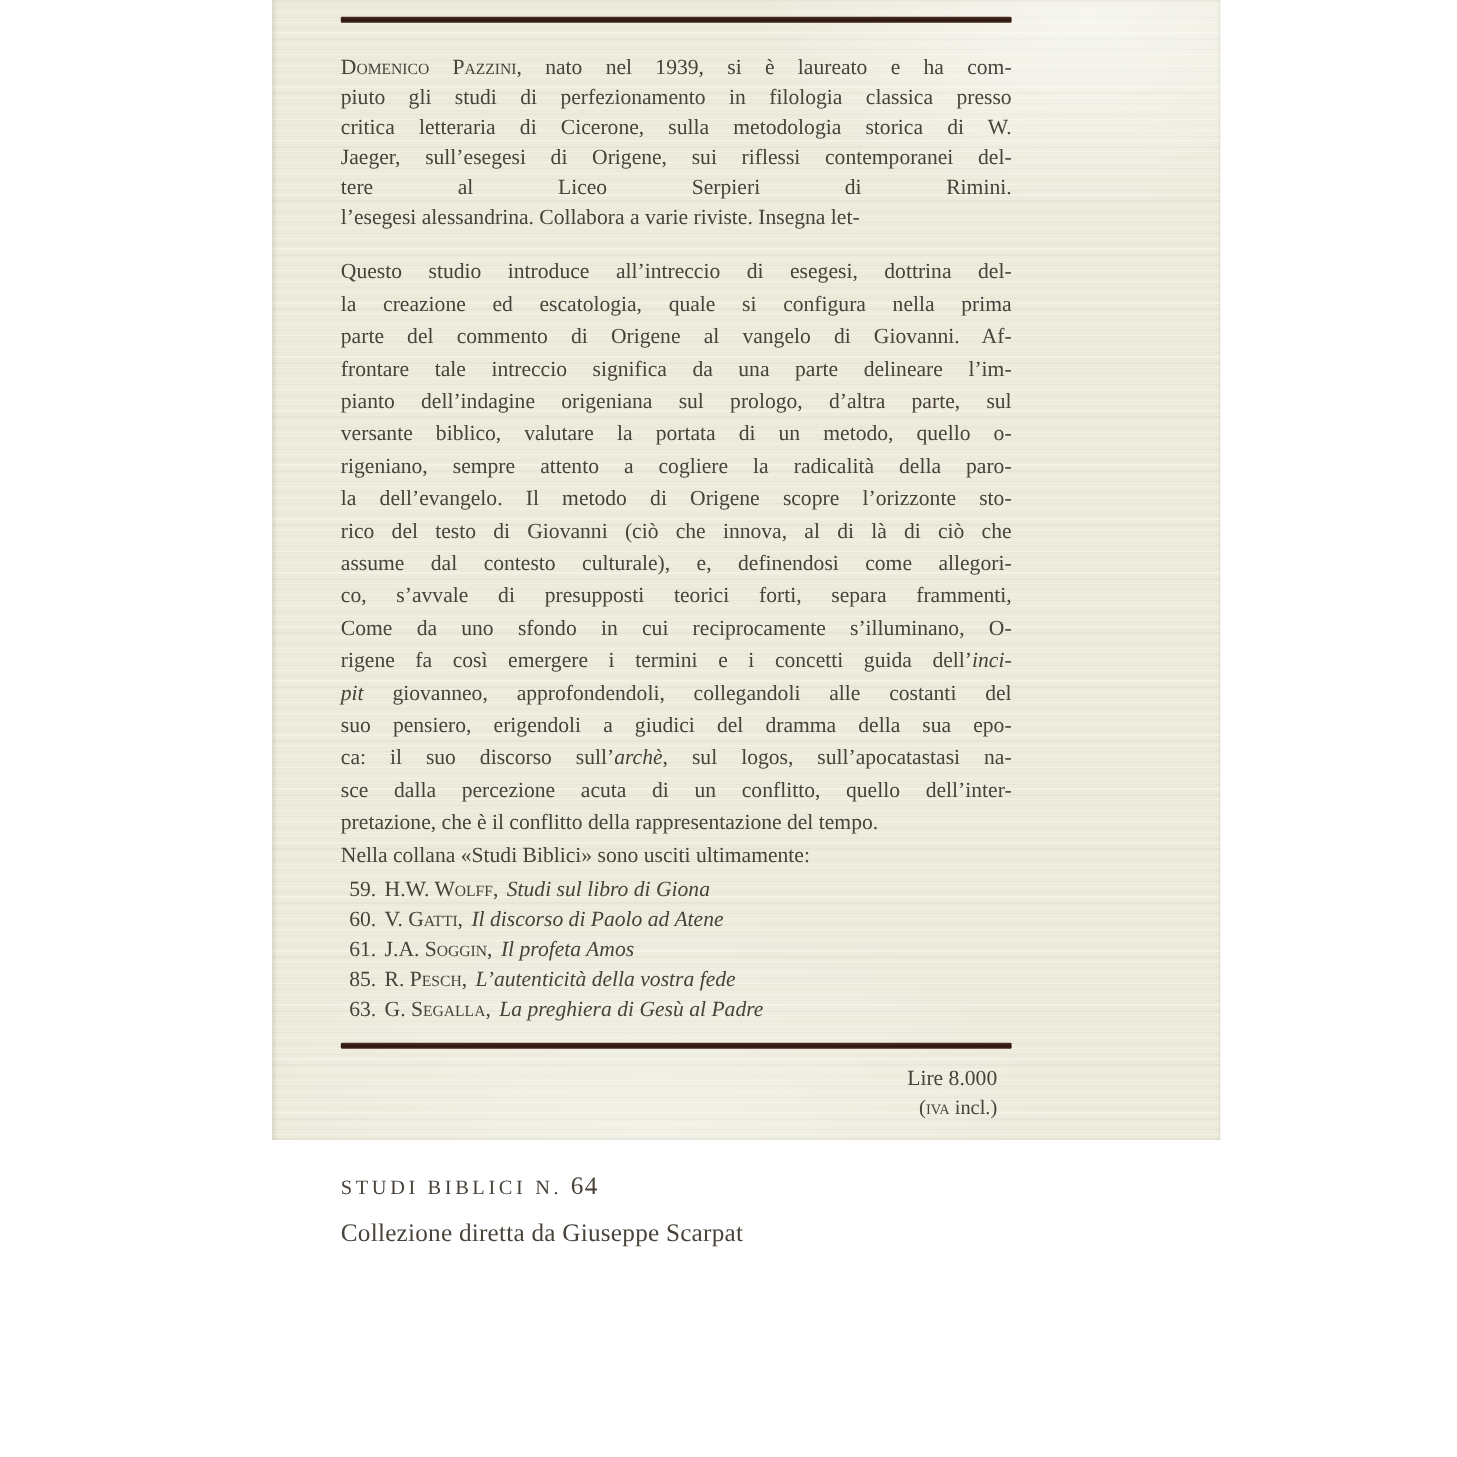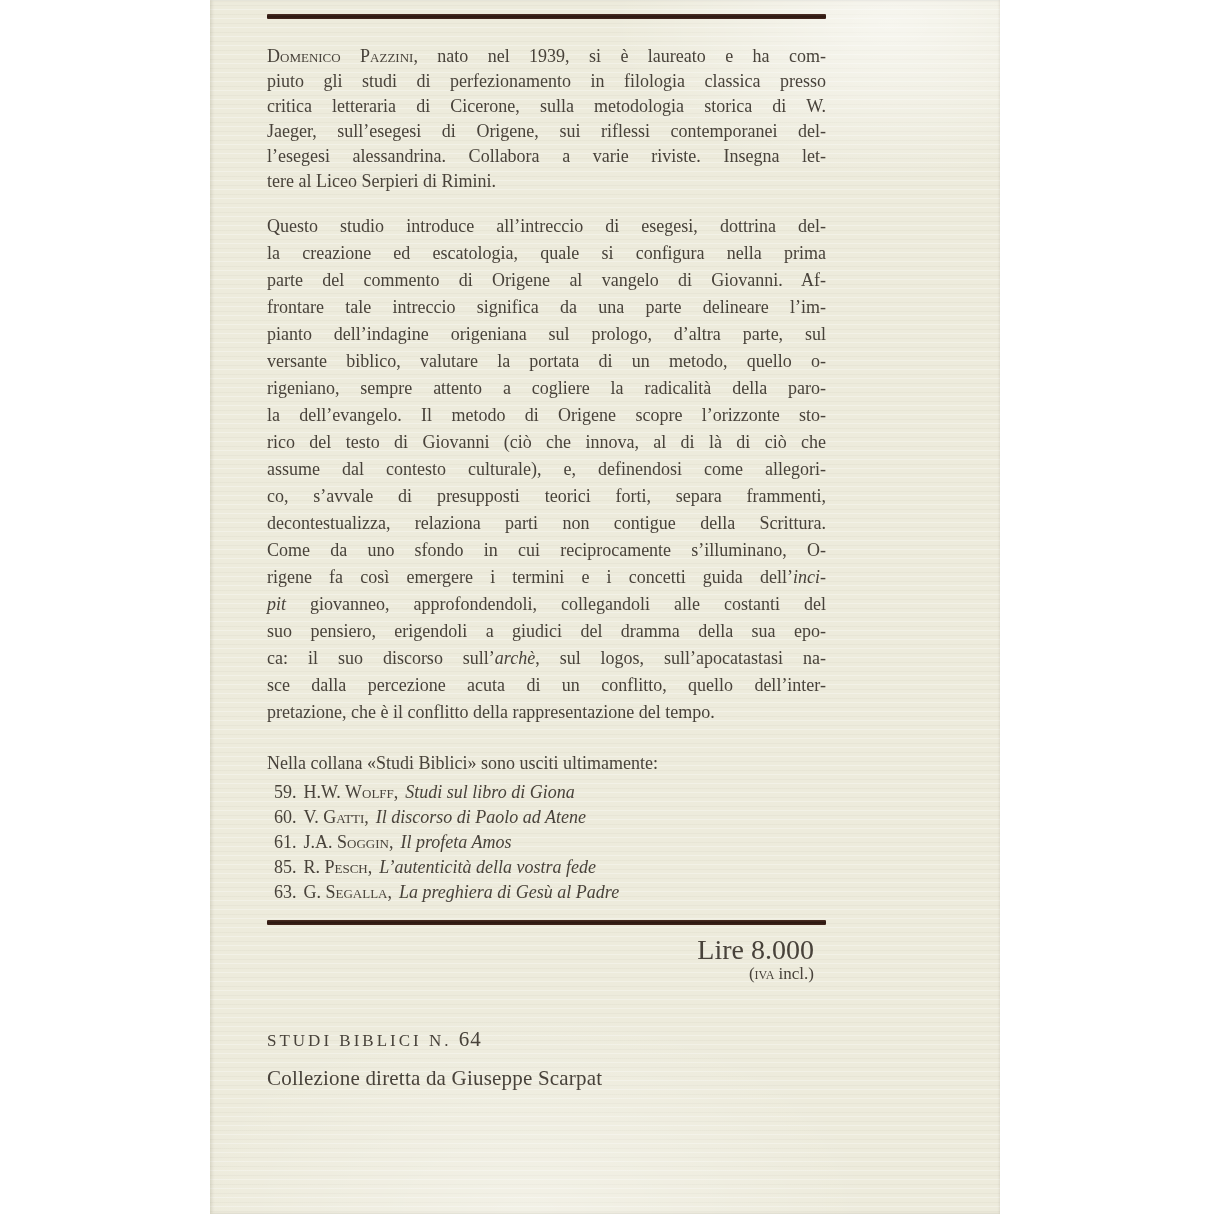--- a/index.html
+++ b/index.html
@@ -9,24 +9,24 @@
   body {
     width: 1214px;
     height: 1214px;
     position: relative;
     background: #ffffff;
     font-family: "Liberation Serif", "DejaVu Serif", serif;
     overflow: hidden;
   }
   .cover {
     position: absolute;
-    left: 210px;
+    left: 227px;
     top: 0;
     width: 790px;
-    height: 1214px;
+    height: 950px;
     background-color: #edebdc;
     background-image:
       radial-gradient(ellipse 430px 240px at 86% 2%, rgba(255,255,255,0.55), rgba(255,255,255,0) 65%),
       radial-gradient(ellipse 500px 300px at 40% 100%, rgba(255,255,255,0.30), rgba(255,255,255,0) 70%),
       repeating-linear-gradient(180deg,
         rgba(255,255,255,0.30) 0px, rgba(255,255,255,0.30) 1px,
         rgba(0,0,0,0) 1px, rgba(0,0,0,0) 5px,
         rgba(96,88,62,0.04) 5px, rgba(96,88,62,0.04) 6px,
         rgba(0,0,0,0) 6px, rgba(0,0,0,0) 9px);
     box-shadow: inset 2px 0 3px rgba(120,115,95,0.18), inset -1px 0 2px rgba(120,115,95,0.12);
@@ -49,35 +49,34 @@
   .para { font-size: 18px; line-height: 26px; color: #48423a; }
   .bio { margin-top: 25px; line-height: 25px; }
   .synopsis { margin-top: 19px; line-height: 27px; }
   .line { text-align: justify; text-align-last: justify; }
   .para .line:last-child { text-align-last: left; }
 
   .it, .pub-title { font-style: italic; }
   .sc, .pub-author { font-variant: small-caps; }
 
   .collana-intro {
-    margin-top: 24px;
     font-size: 18px;
     line-height: 26px;
   }
   .pub-list { margin-top: 4px; padding-left: 7px; }
   .pub-item { font-size: 18px; line-height: 25px; white-space: nowrap; }
   .pub-num { margin-right: 7px; }
   .pub-author { margin-right: 7px; }
 
   .price-block {
     margin-top: 11px;
     text-align: right;
     padding-right: 12px;
   }
-  .price-amount { font-size: 28px; line-height: 27px; }
+  .price-amount { font-size: 18px; line-height: 27px; }
   .price-vat { font-size: 17px; line-height: 22px; }
 
   .series-label {
     margin-top: 42px;
     font-size: 17px;
     letter-spacing: 3px;
   }
   .series-label .num { font-size: 21px; letter-spacing: 1px; }
   .collection {
     margin-top: 14px;
@@ -91,37 +90,36 @@
 <div class="cover">
   <div class="content">
 
     <div class="rule rule-top"></div>
 
     <div class="para bio">
         <div class="line"><span class="sc">Domenico Pazzini</span>, nato nel 1939, si è laureato e ha com-</div>
         <div class="line">piuto gli studi di perfezionamento in filologia classica presso</div>
         <div class="line">critica letteraria di Cicerone, sulla metodologia storica di W.</div>
         <div class="line">Jaeger, sull’esegesi di Origene, sui riflessi contemporanei del-</div>
+        <div class="line">tere al Liceo Serpieri di Rimini.</div>
         <div class="line">l’esegesi alessandrina. Collabora a varie riviste. Insegna let-</div>
-        <div class="line">tere al Liceo Serpieri di Rimini.</div>
       </div>
 
     <div class="para synopsis">
         <div class="line">Questo studio introduce all’intreccio di esegesi, dottrina del-</div>
         <div class="line">la creazione ed escatologia, quale si configura nella prima</div>
         <div class="line">parte del commento di Origene al vangelo di Giovanni. Af-</div>
         <div class="line">frontare tale intreccio significa da una parte delineare l’im-</div>
         <div class="line">pianto dell’indagine origeniana sul prologo, d’altra parte, sul</div>
         <div class="line">versante biblico, valutare la portata di un metodo, quello o-</div>
         <div class="line">rigeniano, sempre attento a cogliere la radicalità della paro-</div>
         <div class="line">la dell’evangelo. Il metodo di Origene scopre l’orizzonte sto-</div>
         <div class="line">rico del testo di Giovanni (ciò che innova, al di là di ciò che</div>
         <div class="line">assume dal contesto culturale), e, definendosi come allegori-</div>
         <div class="line">co, s’avvale di presupposti teorici forti, separa frammenti,</div>
-        <div class="line">decontestualizza, relaziona parti non contigue della Scrittura.</div>
         <div class="line">Come da uno sfondo in cui reciprocamente s’illuminano, O-</div>
         <div class="line">rigene fa così emergere i termini e i concetti guida dell’<span class="it">inci-</span></div>
         <div class="line"><span class="it">pit</span> giovanneo, approfondendoli, collegandoli alle costanti del</div>
         <div class="line">suo pensiero, erigendoli a giudici del dramma della sua epo-</div>
         <div class="line">ca: il suo discorso sull’<span class="it">archè</span>, sul logos, sull’apocatastasi na-</div>
         <div class="line">sce dalla percezione acuta di un conflitto, quello dell’inter-</div>
         <div class="line">pretazione, che è il conflitto della rappresentazione del tempo.</div>
       </div>
 
     <div class="collana-intro">Nella collana «Studi Biblici» sono usciti ultimamente:</div>

